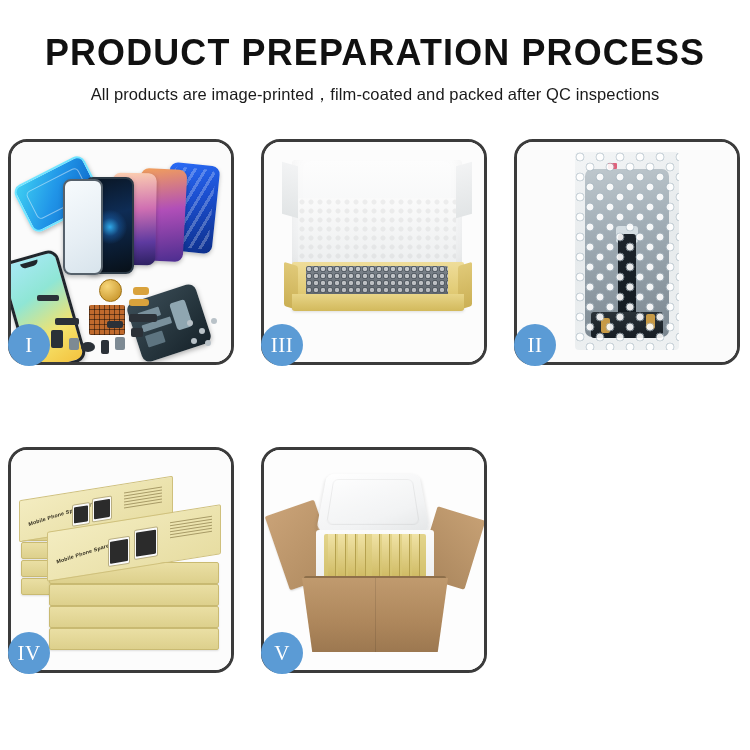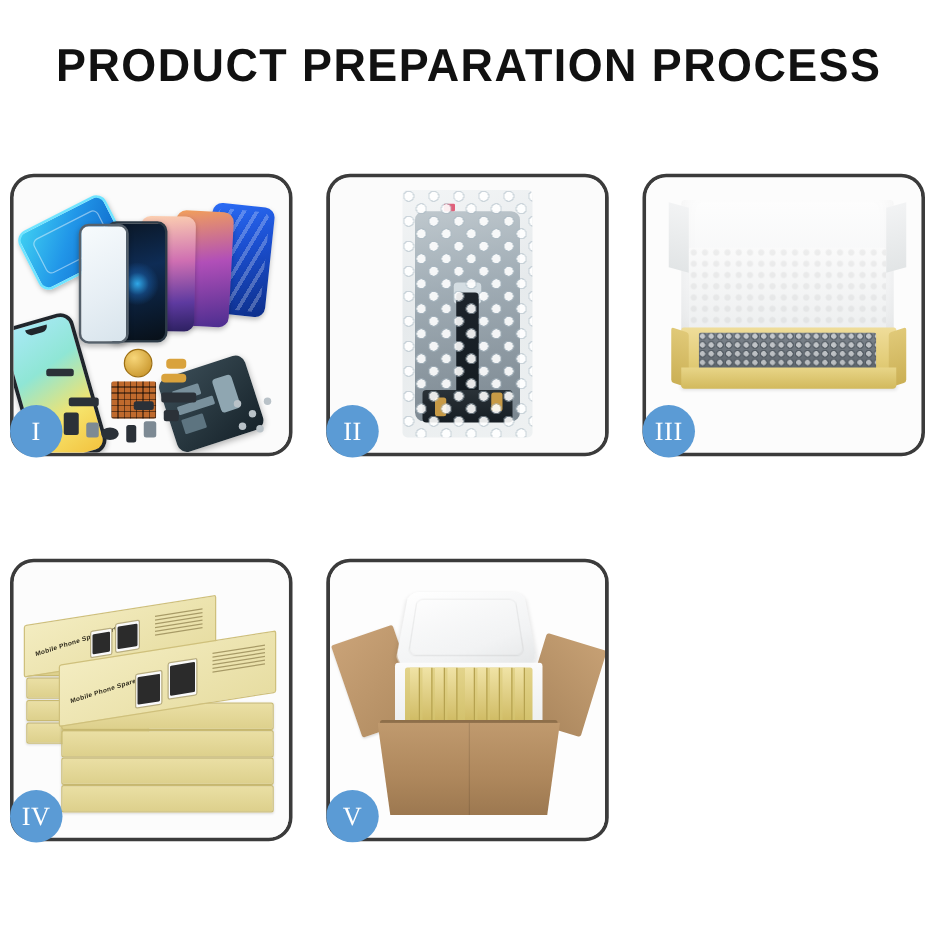--- a/index.html
+++ b/index.html
@@ -352,20 +352,21 @@
     filter:blur(2px);
   }
 </style>
 </head>
 <body>
 
 <div class="page">
 
   <div class="header">
     <div class="title">PRODUCT PREPARATION PROCESS</div>
+    <div class="subtitle">All products are image-printed，film-coated and packed after QC inspections</div>
   </div>
 
   <div class="grid">
 
     <div class="panel">
       <div class="panel-inner p1">
         <div class="ph ph-blue"></div>
         <div class="ph ph-back"></div>
         <div class="ph ph-purple"></div>
         <div class="ph ph-grad"></div>
@@ -402,44 +403,44 @@
             <i style="left:26px;top:2px;"></i>
             <i style="left:20px;top:24px;"></i>
             <i style="left:6px;top:22px;"></i>
           </div>
         </div>
       </div>
       <div class="badge">I</div>
     </div>
 
     <div class="panel">
+      <div class="panel-inner p3">
+        <div class="box3-lid"></div>
+        <div class="foam3"></div>
+        <div class="tray3"></div>
+        <div class="grey-wrap"></div>
+        <div class="tray3-front"></div>
+      </div>
+      <div class="badge">III</div>
+    </div>
+
+    <div class="panel">
       <div class="panel-inner p2">
         <div class="bag">
           <div class="screen-in-bag"></div>
           <div class="flex-pad"></div>
           <div class="flex-strip"></div>
           <div class="flex-bot"></div>
           <i class="gold-tab" style="left:26px;top:166px;"></i>
           <i class="gold-tab" style="right:24px;top:162px;"></i>
           <i class="pink-dot"></i>
           <div class="bubbles"></div>
         </div>
       </div>
       <div class="badge">II</div>
-    </div>
-
-    <div class="panel">
-      <div class="panel-inner p3">
-        <div class="box3-lid"></div>
-        <div class="foam3"></div>
-        <div class="tray3"></div>
-        <div class="grey-wrap"></div>
-        <div class="tray3-front"></div>
-      </div>
-      <div class="badge">III</div>
     </div>
 
     <div class="panel">
       <div class="panel-inner p4">
         <div class="stack">
 
           <div class="kbox" style="left:4px;top:58px;width:96px;height:15px;"></div>
           <div class="kbox" style="left:4px;top:76px;width:96px;height:15px;"></div>
           <div class="kbox" style="left:4px;top:94px;width:96px;height:15px;"></div>
           <div class="kbox" style="left:4px;top:112px;width:96px;height:15px;"></div>

